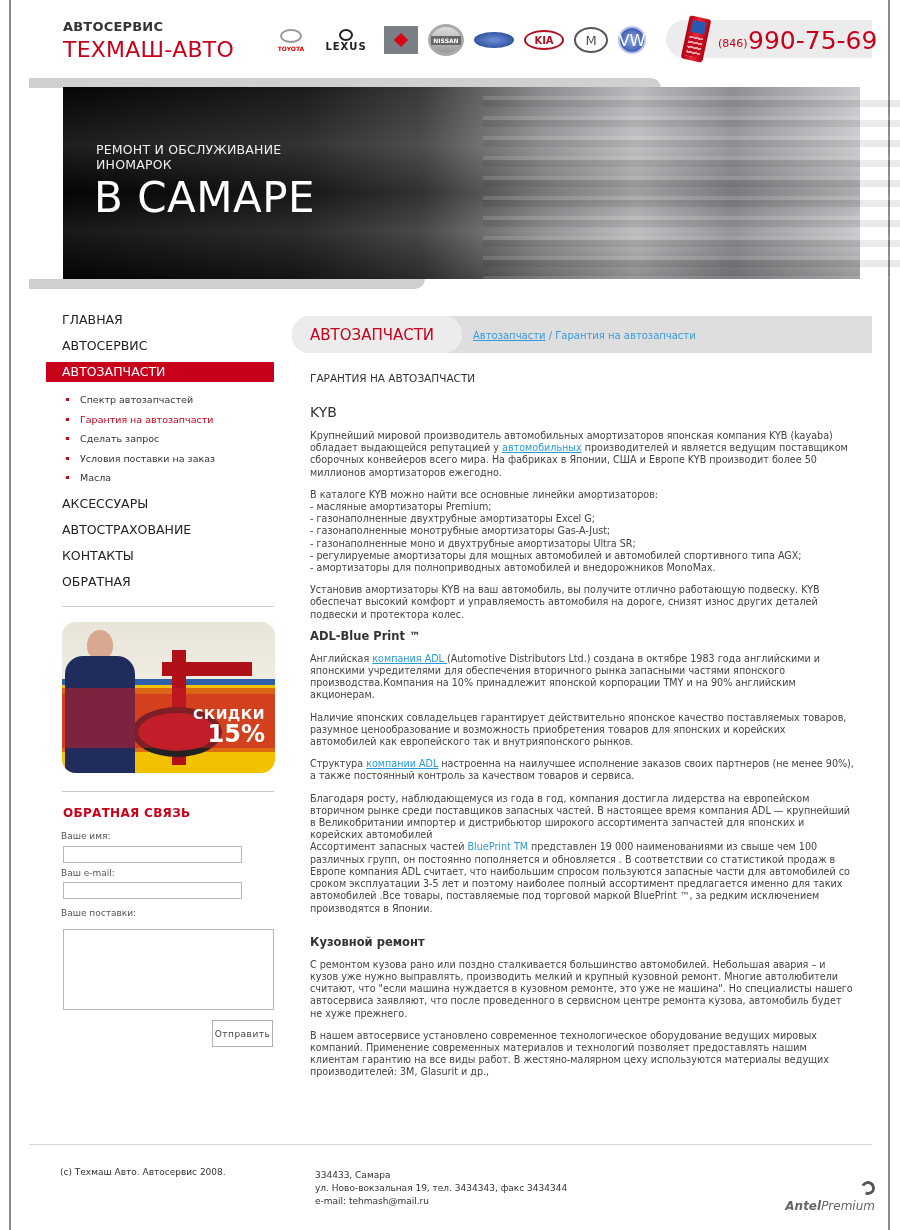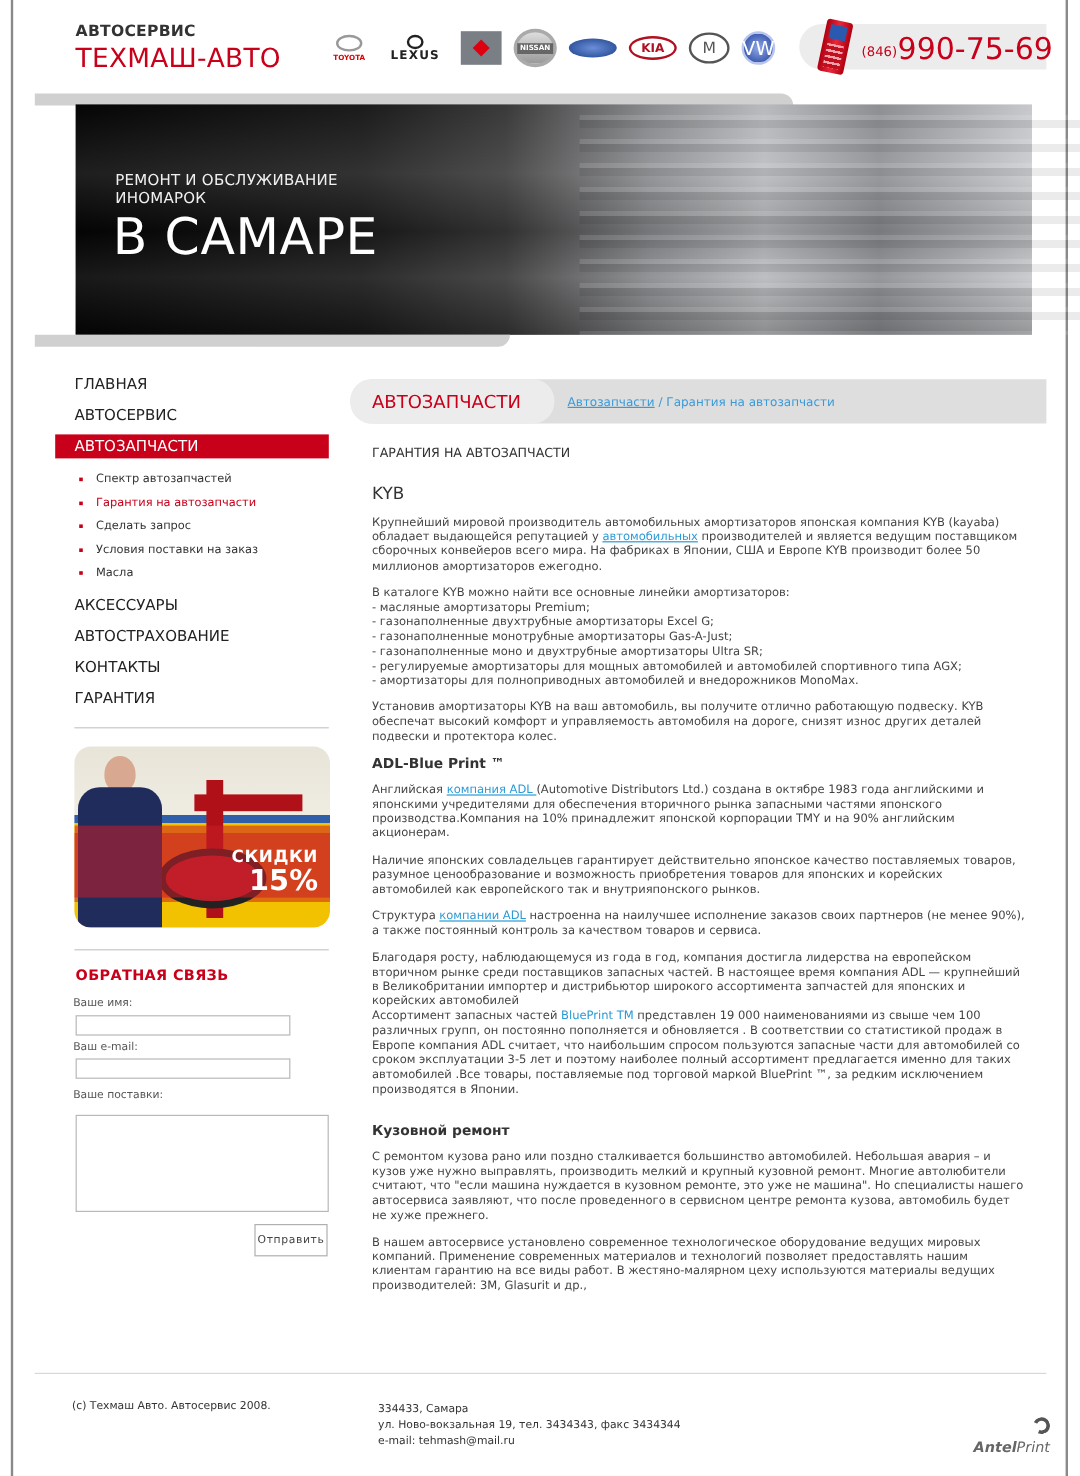--- a/index.html
+++ b/index.html
@@ -164,21 +164,21 @@
   <ul class="subnav">
     <li>Спектр автозапчастей</li>
     <li class="active">Гарантия на автозапчасти</li>
     <li>Сделать запрос</li>
     <li>Условия поставки на заказ</li>
     <li>Масла</li>
   </ul>
   <a class="nav-item">АКСЕССУАРЫ</a>
   <a class="nav-item">АВТОСТРАХОВАНИЕ</a>
   <a class="nav-item">КОНТАКТЫ</a>
-  <a class="nav-item">ГАРАНТИЯ</a>
+  <a class="nav-item">ОБРАТНАЯ</a>
 </nav>
 <div class="sidebar-divider" style="top:606px"></div>
 
 <div class="promo">
   <div class="promo-machine"></div>
   <div class="promo-machine2"></div>
   <div class="promo-tire"></div>
   <div class="promo-person">
     <div class="promo-head"></div>
     <div class="promo-body"></div>
@@ -234,14 +234,14 @@
 
 <div class="footer-divider"></div>
 <div class="foot-copy">(с) Техмаш Авто. Автосервис 2008.</div>
 <div class="foot-addr">
   <div>334433, Самара</div>
   <div>ул. Ново-вокзальная 19, тел. 3434343, факс 3434344</div>
   <div>e-mail: tehmash@mail.ru</div>
 </div>
 <div class="foot-studio">
   <div><span class="studio-mark"></span></div>
-  <div class="studio-name"><span>Antel</span><i>Print</i></div>
+  <div class="studio-name"><span>Antel</span><i>Premium</i></div>
 </div>
 
 </body></html>

